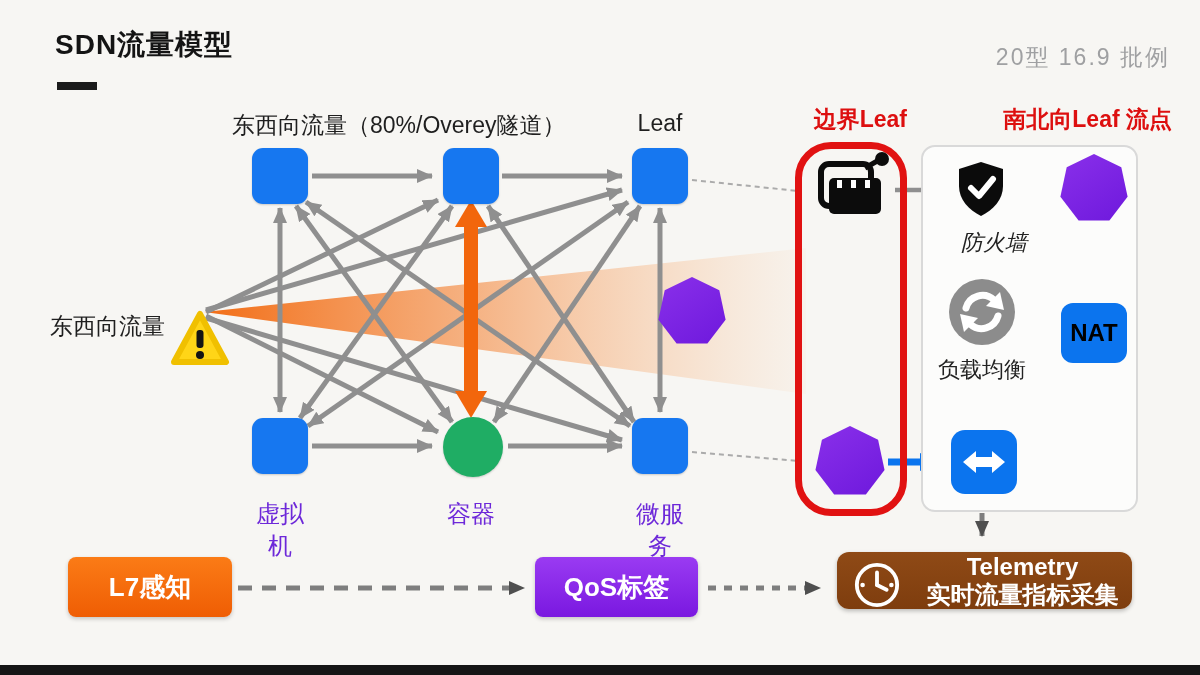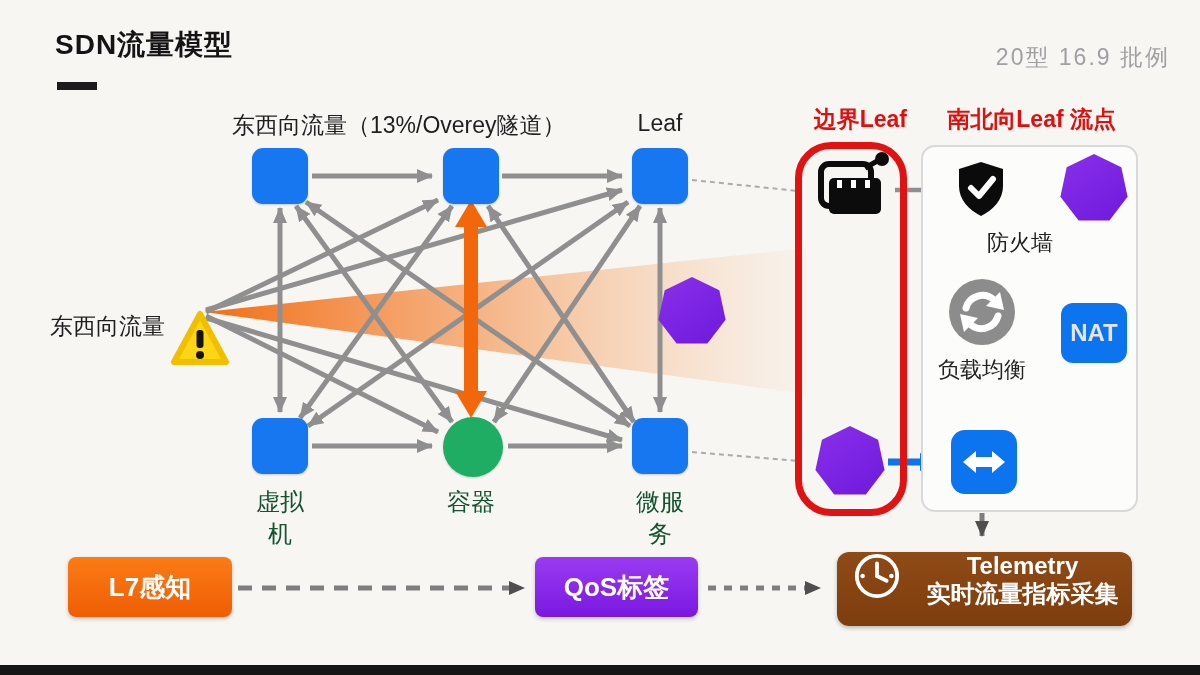--- a/index.html
+++ b/index.html
@@ -10,49 +10,49 @@
   .connector-layer { position:absolute; left:0; top:0; width:1200px; height:675px; }
 
   .page-title { left:55px; top:26px; font-size:28px; font-weight:bold; color:#141414; letter-spacing:1px; }
   .title-underline { left:57px; top:82px; width:40px; height:8px; background:#1b1b1b; }
   .page-meta { left:930px; top:42px; width:240px; text-align:right; font-size:23px; color:#9fa0a2; letter-spacing:2px; }
 
   .lbl { color:#1f1f1f; font-size:23px; white-space:nowrap; }
   .lbl-east-west { left:232px; top:110px; }
   .lbl-leaf { left:632px; top:110px; width:56px; text-align:center; }
   .lbl-gateway { left:50px; top:311px; }
-  .node-label { font-size:24px; color:#14532d; text-align:center; }
+  .node-label { font-size:24px; color:#6d28d9; text-align:center;margin-top:12px; }
   .lbl-vm { left:245px; top:486px; width:70px; }
   .lbl-container { left:446px; top:486px; width:50px; }
   .lbl-micro { left:625px; top:486px; width:70px; }
 
   .red-cap { color:#dd0f0f; font-size:23px; font-weight:bold; text-align:right; white-space:nowrap; }
   .cap-border-leaf { left:795px; top:104px; width:112px; }
-  .cap-north-south { left:912px; top:104px; width:204px; }
+  .cap-north-south { left:968px; top:104px; width:204px; }
 
   .sq-node { width:56px; height:56px; background:#1677f0; border-radius:11px; box-shadow:0 1px 2px rgba(0,0,0,.18); }
   .green-node { width:60px; height:60px; background:#1fad64; border-radius:50%; box-shadow:0 1px 2px rgba(0,0,0,.18); }
   .heptagon { background:linear-gradient(145deg,#8a30ea,#6d18dc);
     clip-path:polygon(50% 0%, 89% 19%, 98% 61%, 72% 95%, 28% 95%, 2% 61%, 11% 19%); }
 
   .red-frame { left:795px; top:142px; width:112px; height:374px; border:7px solid #e11212; border-radius:36px; }
   .panel { left:921px; top:145px; width:217px; height:367px; background:#fcfcfb; border:2px solid #d9d9d9; border-radius:14px; }
 
   .nat-box { left:1061px; top:303px; width:66px; height:60px; background:#0b74ee; border-radius:12px;
-    color:#e5e5e5; font-weight:bold; font-size:24px; display:flex; align-items:center; justify-content:center; }
+    color:#000000; font-weight:bold; font-size:24px; display:flex; align-items:center; justify-content:center; }
   .switch-box { left:951px; top:430px; width:66px; height:64px; background:#0b74ee; border-radius:14px;
     display:flex; align-items:center; justify-content:center; }
   .panel-lbl { font-size:22px; color:#222; text-align:center; white-space:nowrap; }
 
   .pill { border-radius:8px; color:#fff; font-weight:bold; font-size:26px;
     display:flex; align-items:center; justify-content:center; box-shadow:0 2px 4px rgba(0,0,0,.2); }
   .l7-box { left:68px; top:557px; width:164px; height:60px; background:linear-gradient(180deg,#fb7b16,#ef5d04); }
   .qos-box { left:535px; top:557px; width:163px; height:60px; background:linear-gradient(180deg,#9a3bf2,#7a18e0); }
-  .telemetry-box { left:837px; top:552px; width:295px; height:74px; background:linear-gradient(180deg,#8f4a16,#7e3d0e);
-    border-radius:12px; display:flex; align-items:flex-start; box-shadow:0 2px 4px rgba(0,0,0,.25); }
+  .telemetry-box { left:837px; top:552px; width:295px; height:57px; background:linear-gradient(180deg,#8f4a16,#7e3d0e);
+    border-radius:12px; display:flex; align-items:flex-end; box-shadow:0 2px 4px rgba(0,0,0,.25); }
   .telemetry-text { margin-left:12px; width:225px; text-align:center; color:#fff; font-weight:bold;
     font-size:24px; line-height:28px; }
   .clock-wrap { margin-left:16px; width:48px; height:48px; flex:0 0 48px; }
 
   .bottom-bar { left:0; top:665px; width:1200px; height:10px; background:#151515; }
 </style>
 </head>
 <body>
 
 <div class="page">
@@ -124,21 +124,21 @@
       <line x1="238" y1="588" x2="524" y2="588" stroke-dasharray="14 10" marker-end="url(#mDark)"></line>
       <line x1="708" y1="588" x2="820" y2="588" stroke-dasharray="8 8" marker-end="url(#mDark)"></line>
       <line x1="982" y1="498" x2="982" y2="536" stroke-dasharray="8 7" marker-end="url(#mDark)"></line>
     </g>
   </svg>
 
   <div class="abs page-title">SDN流量模型</div>
   <div class="abs title-underline"></div>
   <div class="abs page-meta">20型  16.9 批例</div>
 
-  <div class="abs lbl lbl-east-west">东西向流量（13%/Overey隧道）</div>
+  <div class="abs lbl lbl-east-west">东西向流量（80%/Overey隧道）</div>
   <div class="abs lbl lbl-leaf">Leaf</div>
   <div class="abs lbl lbl-gateway">东西向流量</div>
 
   <svg class="abs" style="left:170px; top:308px;" width="60" height="62" viewBox="0 0 60 62">
     <path d="M30,6 L56,54 L4,54 Z" fill="#ffd517" stroke="#f0c000" stroke-width="6" stroke-linejoin="round"></path>
     <rect x="26.5" y="22" width="7" height="18" rx="3" fill="#141414"></rect>
     <circle cx="30" cy="47" r="4" fill="#141414"></circle>
   </svg>
 
   <div class="abs sq-node" style="left:252px; top:148px;"></div>
@@ -167,21 +167,21 @@
   </svg>
   <div class="abs heptagon" style="left:814px; top:426px; width:72px; height:72px;"></div>
 
   <div class="abs red-cap cap-north-south">南北向Leaf 流点</div>
   <div class="abs panel"></div>
 
   <svg class="abs" style="left:955px; top:160px;" width="52" height="58" viewBox="0 0 52 58">
     <path d="M26,2 L48,9 L48,26 C48,40 38,50 26,56 C14,50 4,40 4,26 L4,9 Z" fill="#0b0b0b"></path>
     <polyline points="16,28 24,36 38,19" stroke="#ffffff" stroke-width="6" fill="none" stroke-linecap="round" stroke-linejoin="round"></polyline>
   </svg>
-  <div class="abs panel-lbl" style="left:984px; top:228px; width:72px;">防火墙</div>
+  <div class="abs panel-lbl" style="left:958px; top:228px; width:72px;font-style:italic;">防火墙</div>
 
   <div class="abs heptagon" style="left:1059px; top:154px; width:70px; height:70px;"></div>
 
   <svg class="abs" style="left:948px; top:278px;" width="68" height="68" viewBox="0 0 68 68">
     <circle cx="34" cy="34" r="33" fill="#8c8c8c"></circle>
     <path d="M18,30 A17,17 0 0 1 46,22" stroke="#ffffff" stroke-width="7" fill="none" stroke-linecap="round"></path>
     <polygon points="52,14 56,32 38,28" fill="#ffffff"></polygon>
     <path d="M50,38 A17,17 0 0 1 22,46" stroke="#ffffff" stroke-width="7" fill="none" stroke-linecap="round"></path>
     <polygon points="16,54 12,36 30,40" fill="#ffffff"></polygon>
   </svg>

